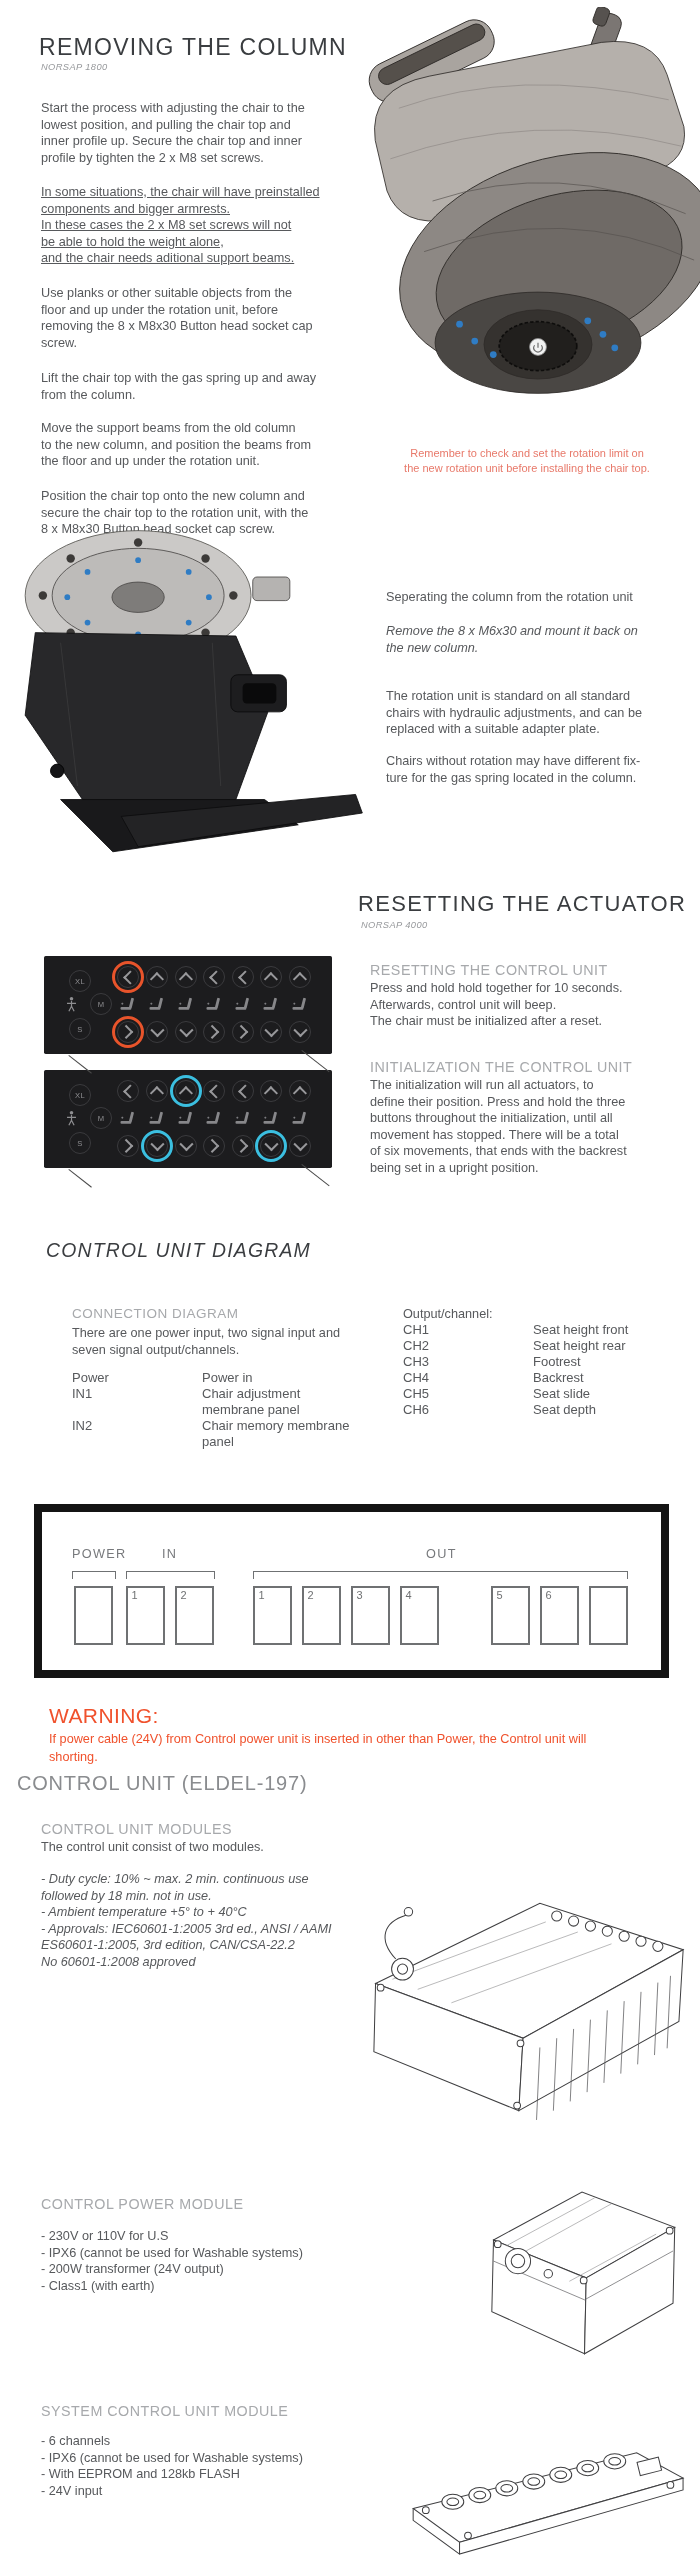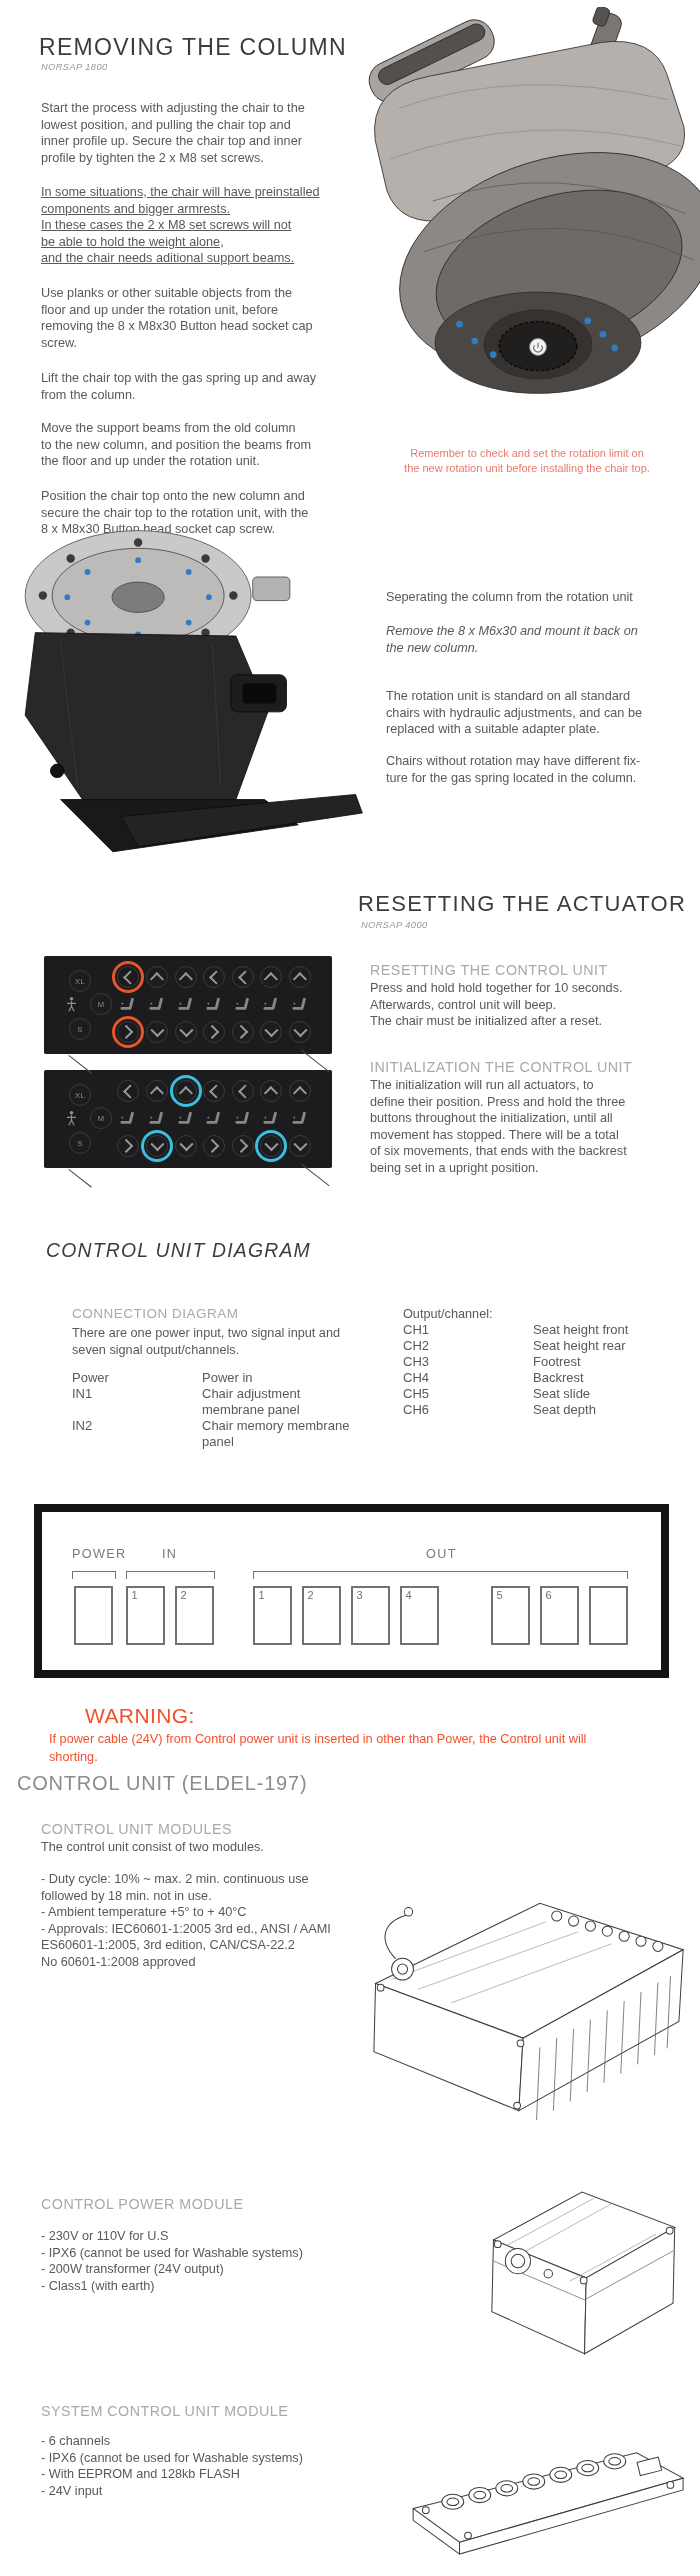--- a/index.html
+++ b/index.html
@@ -7,21 +7,21 @@
         font-family:"Liberation Sans",sans-serif;overflow:hidden;}
   .abs{position:absolute;}
   .pre{white-space:pre-line;}
   .big-title{font-size:23px;color:#3a3d40;letter-spacing:1.3px;font-weight:400;}
   .subtitle{font-style:italic;font-size:9.3px;color:#97999c;letter-spacing:0.4px;}
   .body-text{font-size:12.7px;line-height:16.5px;color:#57595c;}
   .gray-head{font-size:14.3px;color:#a7a9ac;letter-spacing:0.5px;}
   .section-title{font-size:19.4px;color:#3a3d40;letter-spacing:1.2px;font-style:italic;}
   .big-gray{font-size:20px;color:#8a8c8f;letter-spacing:0.8px;}
   .red-caption{font-size:11px;line-height:15px;color:#e8796a;text-align:center;}
-  .warn-head{font-size:21px;color:#f0512c;letter-spacing:0.4px;margin-left:36px;}
+  .warn-head{font-size:21px;color:#f0512c;letter-spacing:0.4px;}
   .warn-body{font-size:12.7px;line-height:17.7px;color:#f0512c;}
   .italic{font-style:italic;}
 
   
   .panel{position:absolute;width:288px;height:98px;background:#1c1c1e;border-radius:1.7px;}
   .pbtn{position:absolute;width:22px;height:22px;border:0.8px solid #3a3a3d;border-radius:50%;
         display:flex;align-items:center;justify-content:center;box-sizing:border-box;}
   .lblbtn{font-size:7.6px;color:#8e8e91;letter-spacing:0.4px;}
   .chev{width:8.4px;height:8.4px;border-top:2.1px solid #98989b;border-right:2.1px solid #98989b;display:block;}
   .chev.up{transform:rotate(-45deg);margin-top:3.4px;}
@@ -443,21 +443,21 @@
   </div>
 
   <div class="abs warn-head" style="left:49px;top:1704px;">WARNING:</div>
   <div class="abs warn-body pre" style="left:49px;top:1731px;width:629px;">If power cable (24V) from Control power unit is inserted in other than Power, the Control unit will
 shorting.</div>
 
   <div class="abs big-gray" style="left:17px;top:1772px;">CONTROL UNIT (ELDEL-197)</div>
 
   <div class="abs gray-head" style="left:41px;top:1821px;">CONTROL UNIT  MODULES</div>
   <div class="abs body-text" style="left:41px;top:1839px;width:321px;">The control unit consist of two modules.</div>
-  <div class="abs body-text pre" style="left:41px;top:1871px;width:325px;">-   Duty cycle: 10% ~ max. 2 min. continuous use
+  <div class="abs body-text pre" style="left:41px;top:1871px;width:325px;font-style:italic;">-   Duty cycle: 10% ~ max. 2 min. continuous use
 followed by 18 min. not in use.
 -   Ambient temperature +5° to + 40°C
 -   Approvals: IEC60601-1:2005 3rd ed., ANSI / AAMI
 ES60601-1:2005, 3rd edition, CAN/CSA-22.2
 No 60601-1:2008 approved</div>
 
   <svg class="abs" style="left:325px;top:1844px;" width="375" height="321" viewBox="0 0 445 380">
     <g fill="#ffffff" stroke="#3f3f41" stroke-width="1.2">
       <path d="M60,165 L255,70 L425,125 L235,230 Z"></path>
       <path d="M60,165 L235,230 L230,316 L58,246 Z"></path>

